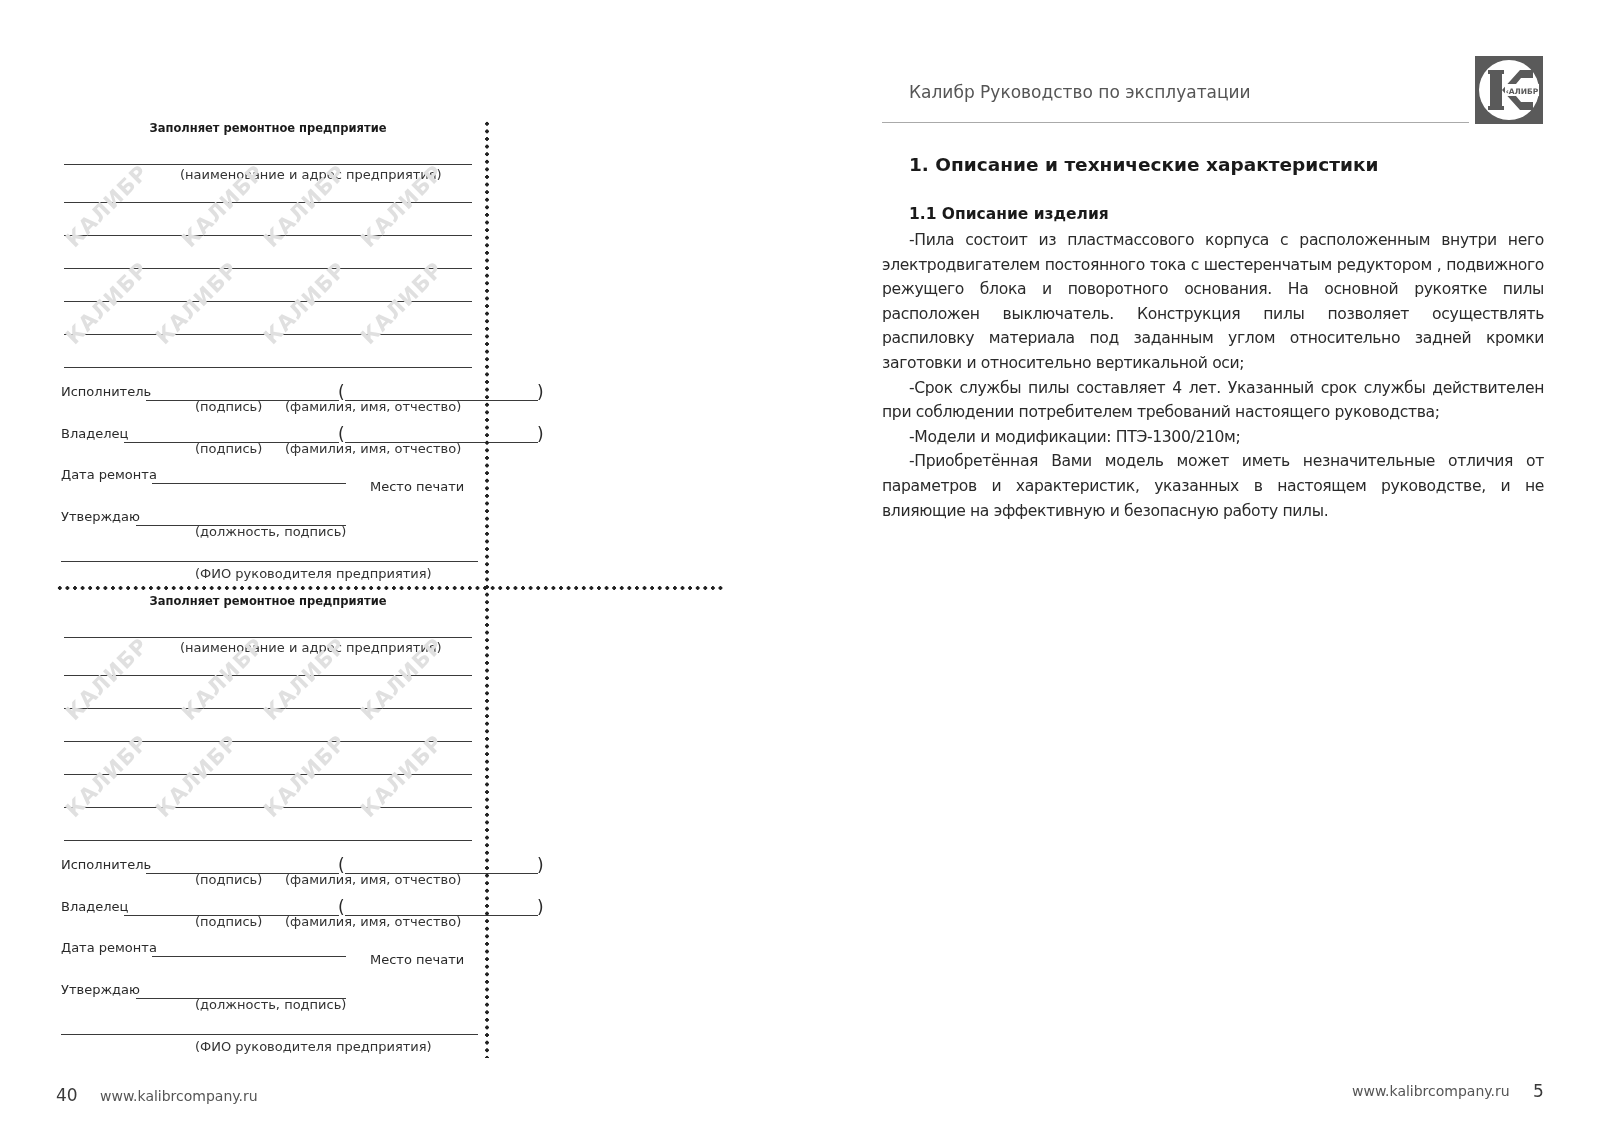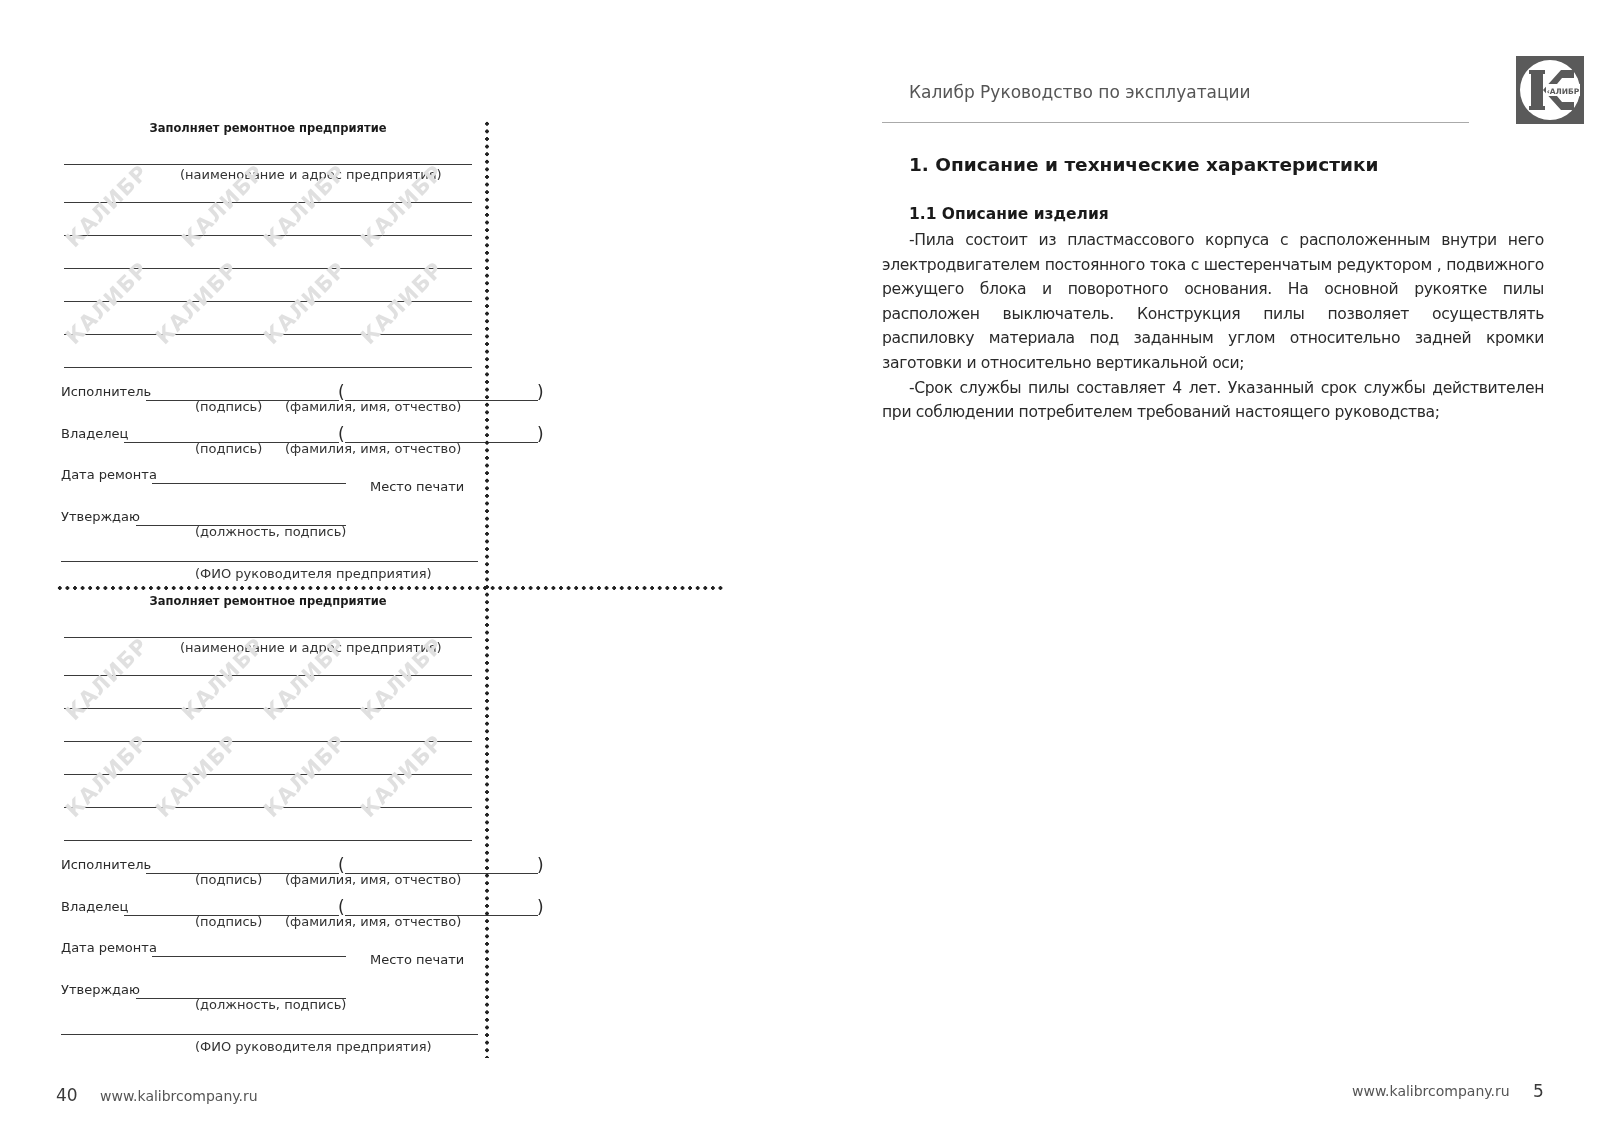--- a/index.html
+++ b/index.html
@@ -37,21 +37,21 @@
     background-image: radial-gradient(circle, #222 1.6px, transparent 1.9px);
     background-size: 7.6px 4px; background-repeat: repeat-x;
   }
 
   .page-num { position: absolute; font-size: 17px; color: #3a3a3a; font-family: "DejaVu Sans", sans-serif; }
   .footer-url { position: absolute; font-size: 14px; color: #555; font-family: "DejaVu Sans", sans-serif; }
 
   
   .header-title { position: absolute; left: 909px; top: 82px; font-size: 17px; color: #555; }
   .header-rule { position: absolute; left: 882px; top: 122px; width: 587px; border-top: 1.5px solid #aaaaaa; }
-  .logo { position: absolute; left: 1475px; top: 56px; width: 68px; height: 63px; background: #86efac; margin-left: 41px; }
+  .logo { position: absolute; left: 1475px; top: 56px; width: 68px; height: 63px; background: #86efac; }
 
   .h1 { position: absolute; left: 909px; top: 154px; font-size: 18.5px; font-weight: bold; color: #1a1a1a; }
   .h2 { position: absolute; left: 909px; top: 205px; font-size: 15.5px; font-weight: bold; color: #1a1a1a; }
   .body-text {
     position: absolute; left: 882px; top: 228px; width: 662px;
     font-size: 15.6px; line-height: 24.6px; color: #2a2a2a; text-align: justify;
     letter-spacing: -0.35px;
   }
   .body-text p { margin: 0; text-indent: 27px; }
   sup { font-size: 9px; vertical-align: super; line-height: 0; }
@@ -183,17 +183,19 @@
       <text x="47" y="37.5" font-size="7.5" font-weight="bold" text-anchor="middle" fill="#5a5a5a" font-family="DejaVu Sans, sans-serif">‹АЛИБР</text>
     </svg>
   </div>
 
   <div class="h1">1. Описание и технические характеристики</div>
   <div class="h2">1.1 Описание изделия</div>
 
   <div class="body-text">
     <p>-Пила состоит из пластмассового корпуса с расположенным внутри него электродвигателем постоянного тока с шестеренчатым редуктором , подвижного режущего блока и поворотного основания. На основной рукоятке пилы расположен выключатель. Конструкция пилы позволяет осуществлять распиловку материала под заданным углом относительно задней кромки заготовки и относительно вертикальной оси;</p>
     <p>-Срок службы пилы составляет 4 лет. Указанный срок службы действителен при соблюдении потребителем требований настоящего руководства;</p>
+    <p>-Модели и модификации: ПТЭ-1300/210м;</p>
+    <p>-Приобретённая Вами модель может иметь незначительные отличия от параметров и характеристик, указанных в настоящем руководстве,  и не влияющие на эффективную и безопасную работу пилы.</p>
   </div>
 
   <div class="footer-url" style="left:1352px; top:1083px;">www.kalibrcompany.ru</div>
   <div class="page-num" style="left:1533px; top:1081px;">5</div>
 </div>
 
 </body></html>

